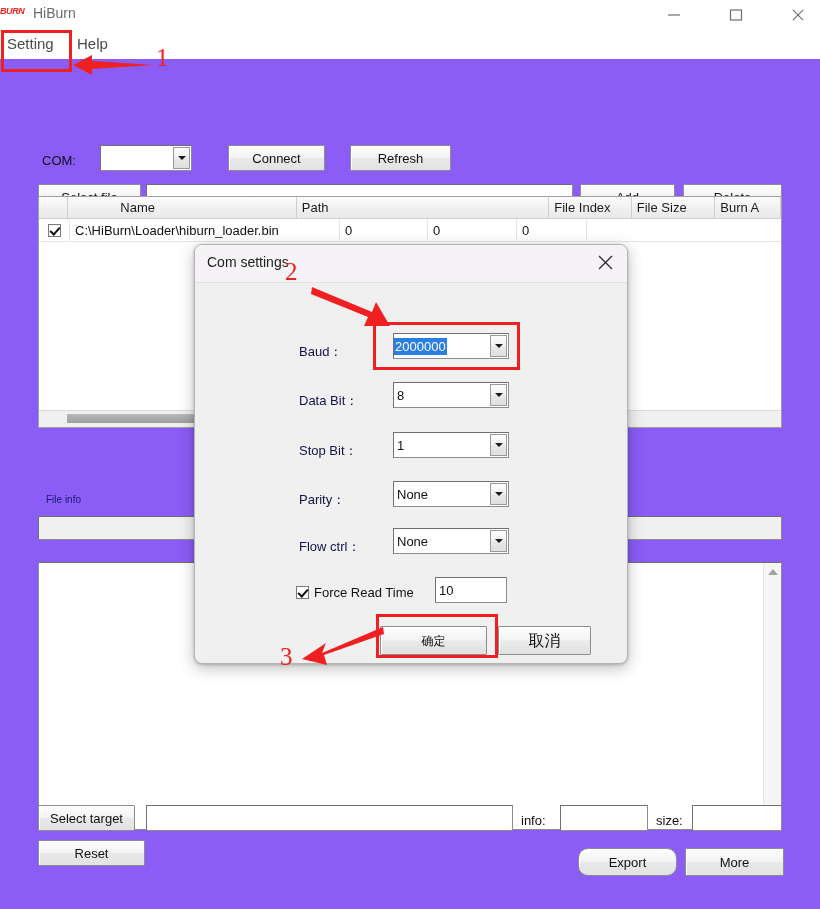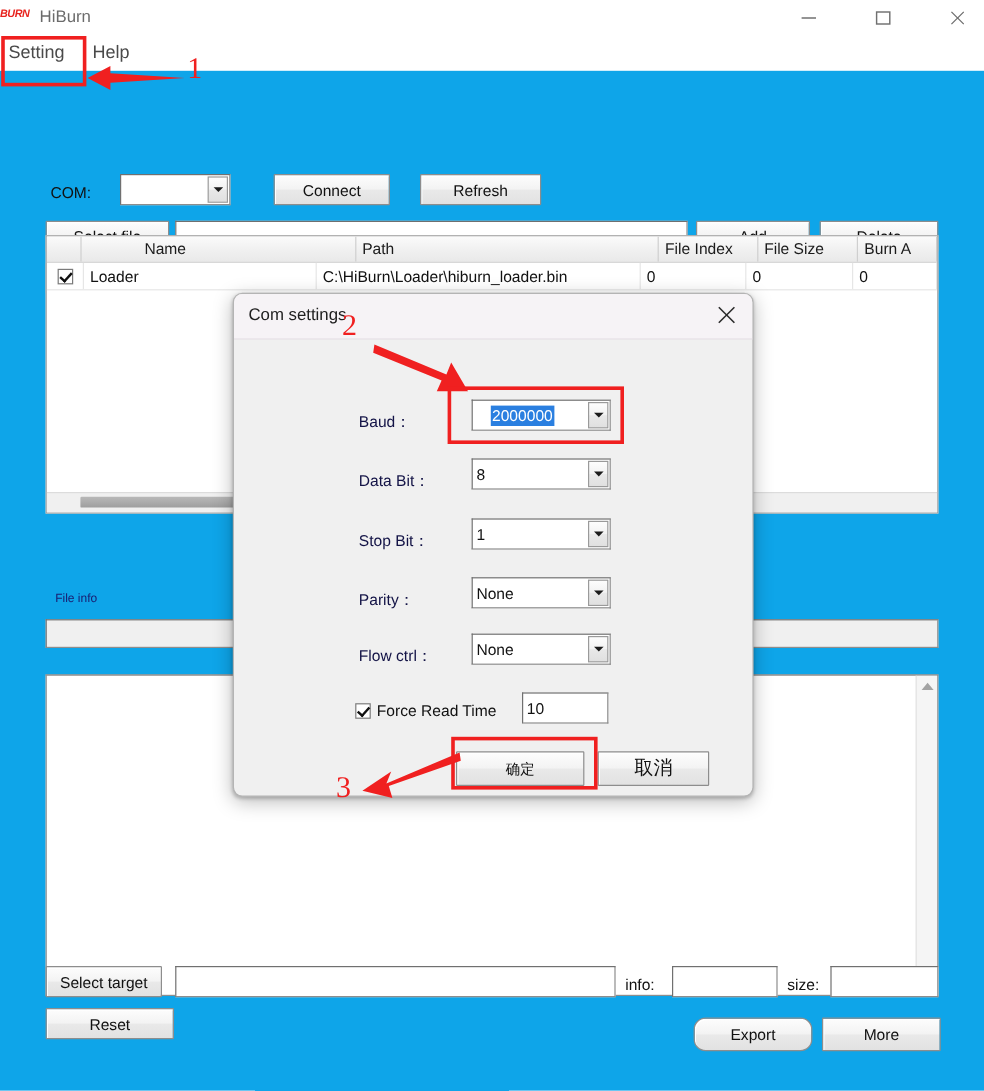--- a/index.html
+++ b/index.html
@@ -71,21 +71,21 @@
     font-family: "Liberation Sans", sans-serif;
   }
   #menu-setting { left: 0px; }
   #menu-help { left: 70px; }
 
   
   #client {
     position: absolute;
     left: 0; top: 59px;
     width: 820px; height: 850px;
-    background: #0ea5e9;
+    background: #8b5cf6;
   }
 
   
   .btn {
     position: absolute;
     background: linear-gradient(to bottom, #fdfdfd 0%, #f3f3f3 48%, #e9e9e9 52%, #e2e2e2 100%);
     border: 1px solid #8d8d8d;
     border-radius: 1px;
     box-shadow: inset 1px 1px 0 #ffffff;
     font-family: "Liberation Sans", sans-serif;
@@ -133,21 +133,21 @@
   .combo .cval {
     flex: 1;
     padding: 0 3px;
     overflow: hidden;
     white-space: nowrap;
   }
   .combo .cval.sel {
     background: #2a7fe0;
     color: #ffffff;
     flex: 0 0 auto;
-    margin-left: 15px;
+    margin-left: 0;
     padding: 1px 1px 1px 1px;
   }
   .combo .carrow {
     width: 17px;
     align-self: stretch;
     margin: 1px 1px 1px 0;
     background: linear-gradient(to bottom, #fdfdfd 0%, #f2f2f2 48%, #e8e8e8 52%, #e0e0e0 100%);
     border: 1px solid #9a9a9a;
     box-sizing: border-box;
     display: flex;
@@ -452,21 +452,20 @@
       <div class="hc" style="width:194px;margin-left:47px;">Name</div>
       <div class="hc" style="width:270px;">Path</div>
       <div class="hc" style="width:88px;">File Index</div>
       <div class="hc" style="width:89px;">File Size</div>
       <div class="hc" style="width:70px;">Burn A</div>
     </div>
     <div class="grid-row">
       <div class="gc ck" style="width:31px;">
         <span class="chkbox checked" style="margin-right:0;"></span>
       </div>
-      <div class="gc" style="width:194px;">Loader</div>
       <div class="gc" style="width:270px;">C:\HiBurn\Loader\hiburn_loader.bin</div>
       <div class="gc" style="width:88px;">0</div>
       <div class="gc" style="width:89px;">0</div>
       <div class="gc" style="width:70px;">0</div>
     </div>
     <div id="grid-hscroll">
       <div id="grid-hthumb"></div>
     </div>
   </div>
 

